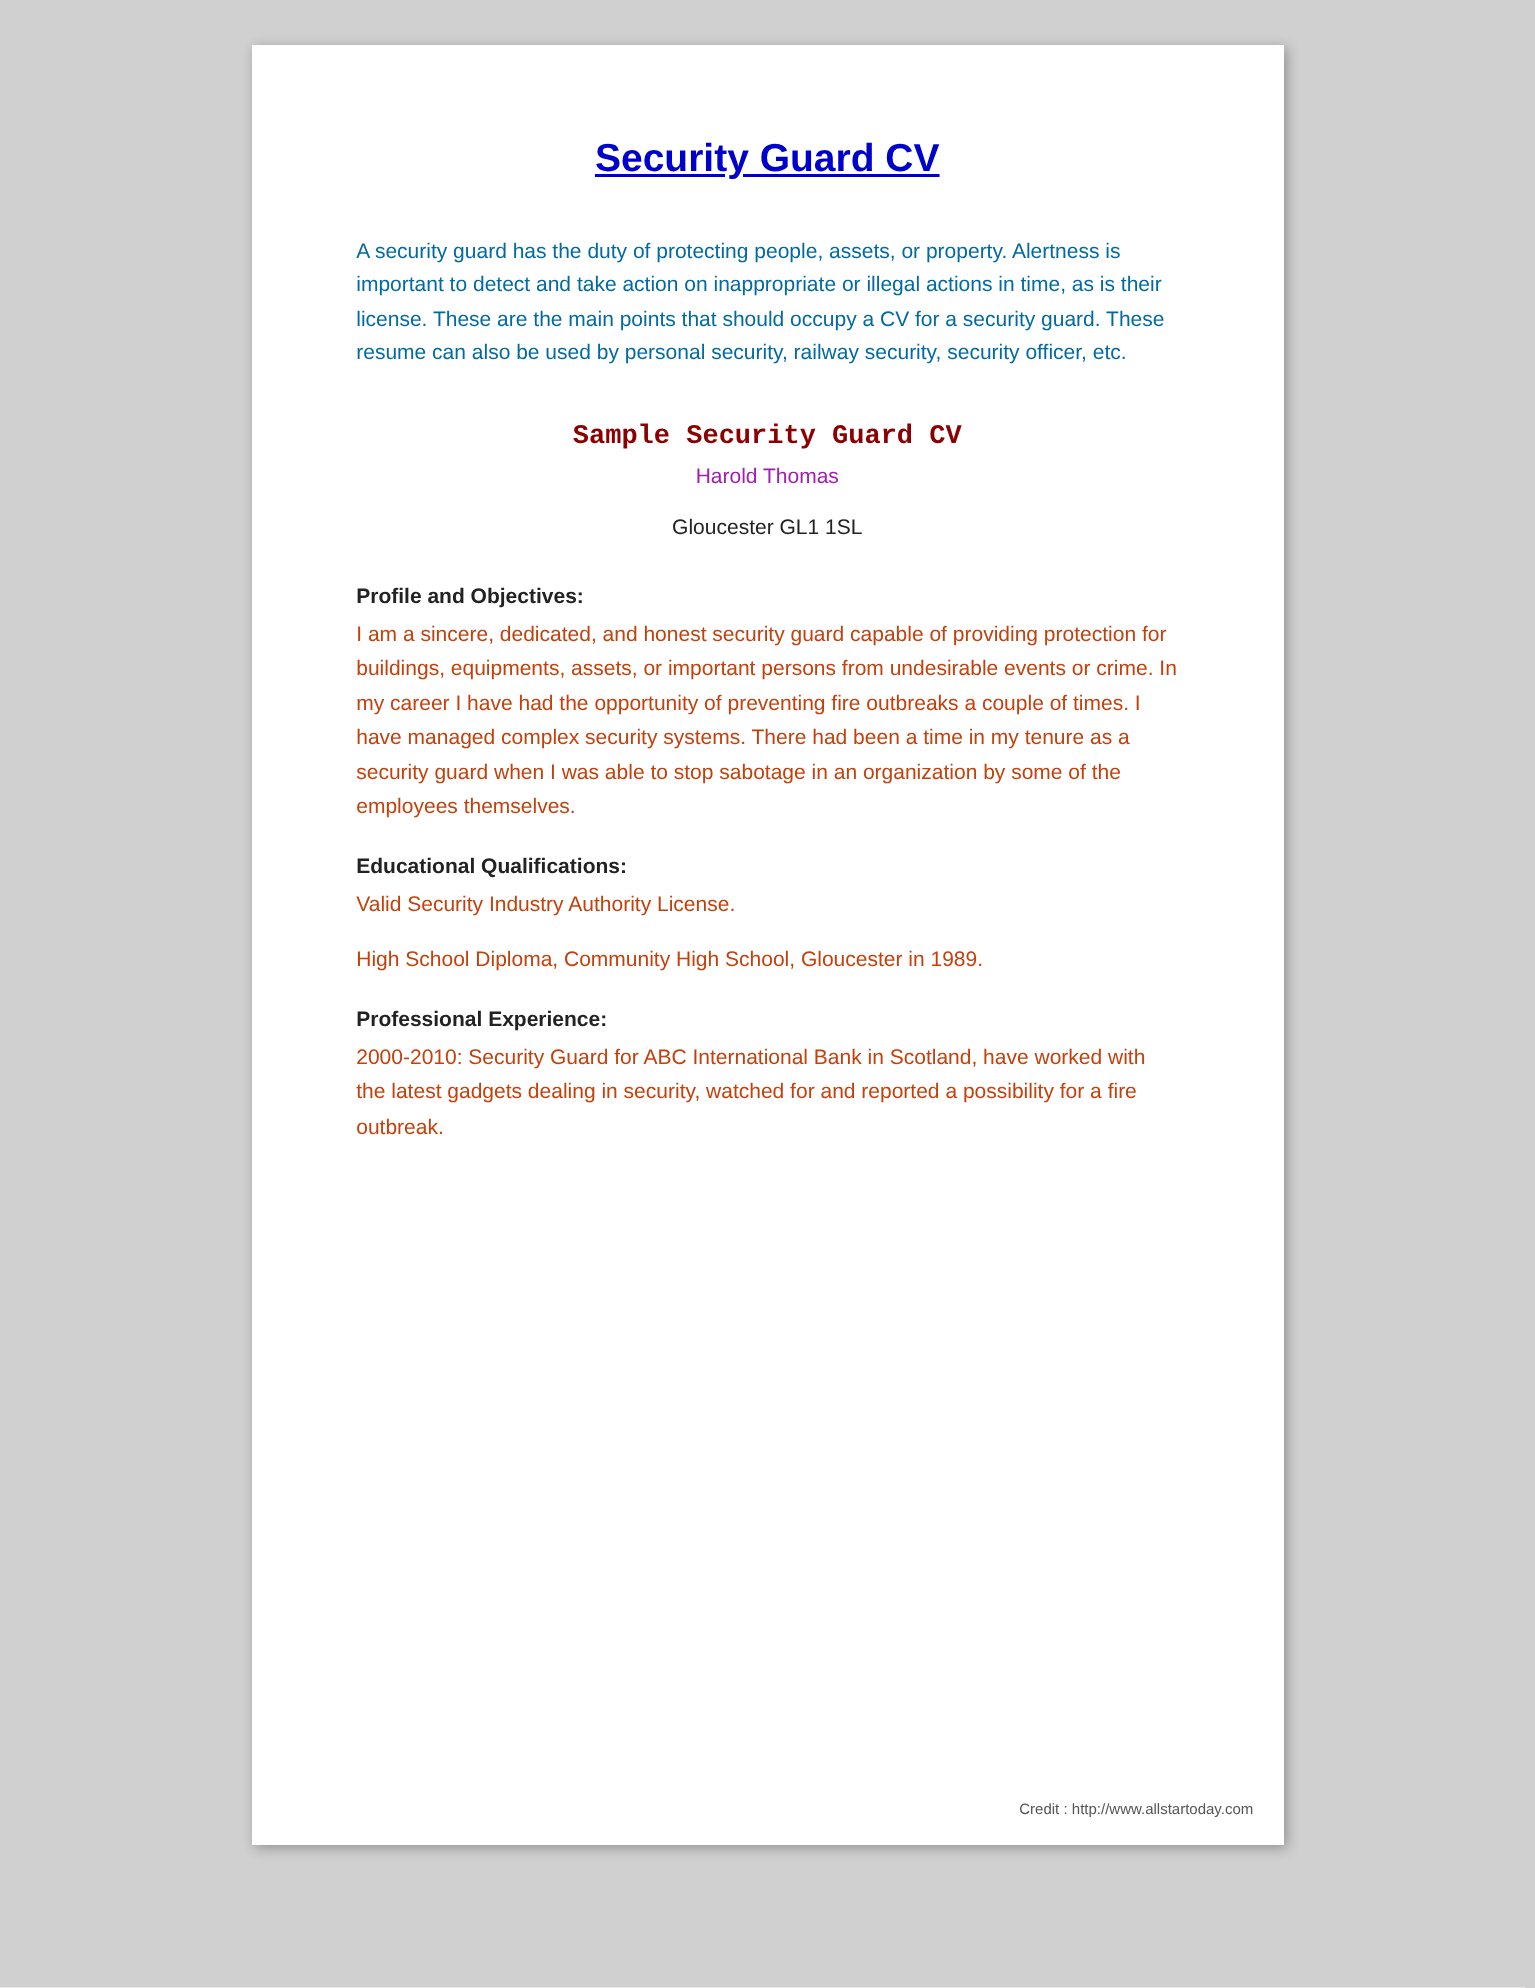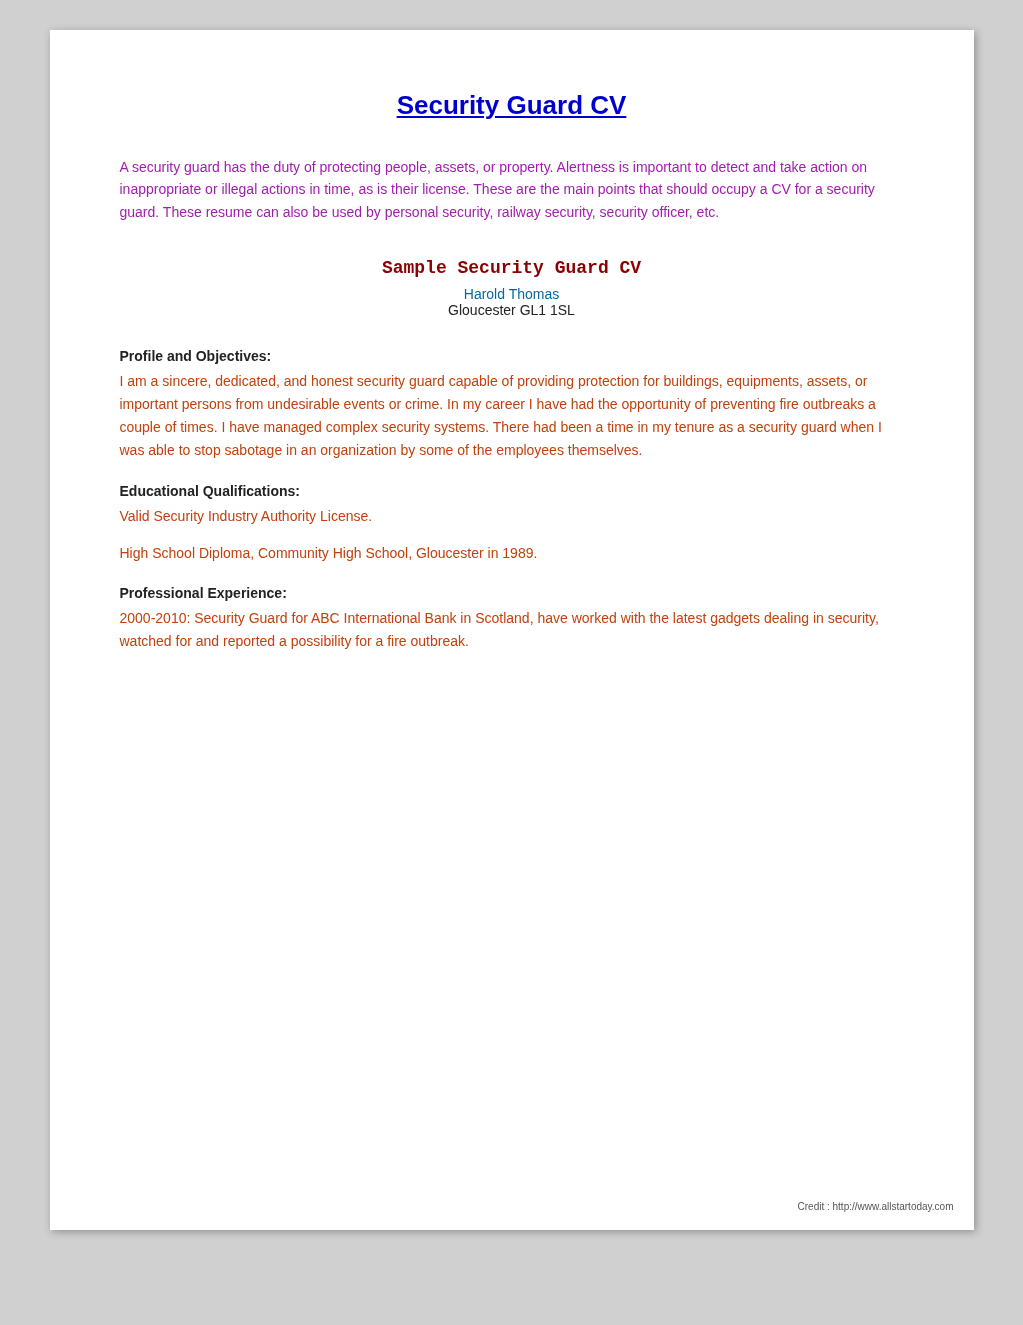--- a/index.html
+++ b/index.html
@@ -13,40 +13,40 @@
       display: flex;
       justify-content: center;
       align-items: flex-start;
       min-height: 100vh;
       padding: 30px 20px;
       font-family: Arial, sans-serif;
     }
 
     .page-container {
       background-color: #ffffff;
-      width: 924px;
+      width: 688px;
       min-height: 1200px;
       padding: 60px 70px 29px 70px;
       box-shadow: 2px 2px 8px rgba(0,0,0,0.3);
       position: relative;
     }
 
     .page-title {
       text-align: center;
       font-size: 26px;
       font-weight: bold;
       color: #0000cc;
       text-decoration: underline;
       margin-bottom: 35px;
       font-family: Arial, sans-serif;
     }
 
     .intro-paragraph {
       font-size: 14px;
-      color: #a21caf;
+      color: #0369a1;
       line-height: 1.6;
       margin-bottom: 35px;
       font-family: Arial, sans-serif;
       margin-top: 11px;
     }
 
     .sample-title {
       text-align: center;
       font-size: 18px;
       font-weight: bold;
@@ -55,21 +55,22 @@
       font-family: Liberation Mono, monospace;
     }
 
     .cv-center-block {
       text-align: center;
       margin-bottom: 30px;
     }
 
     .cv-name {
       font-size: 14px;
-      color: #0369a1;
+      color: #a21caf;
+      margin-bottom: 18px;
       font-family: Arial, sans-serif;
     }
 
     .cv-address-line {
       font-size: 14px;
       color: #222222;
       margin-bottom: 18px;
       font-family: Arial, sans-serif;
     }
 

